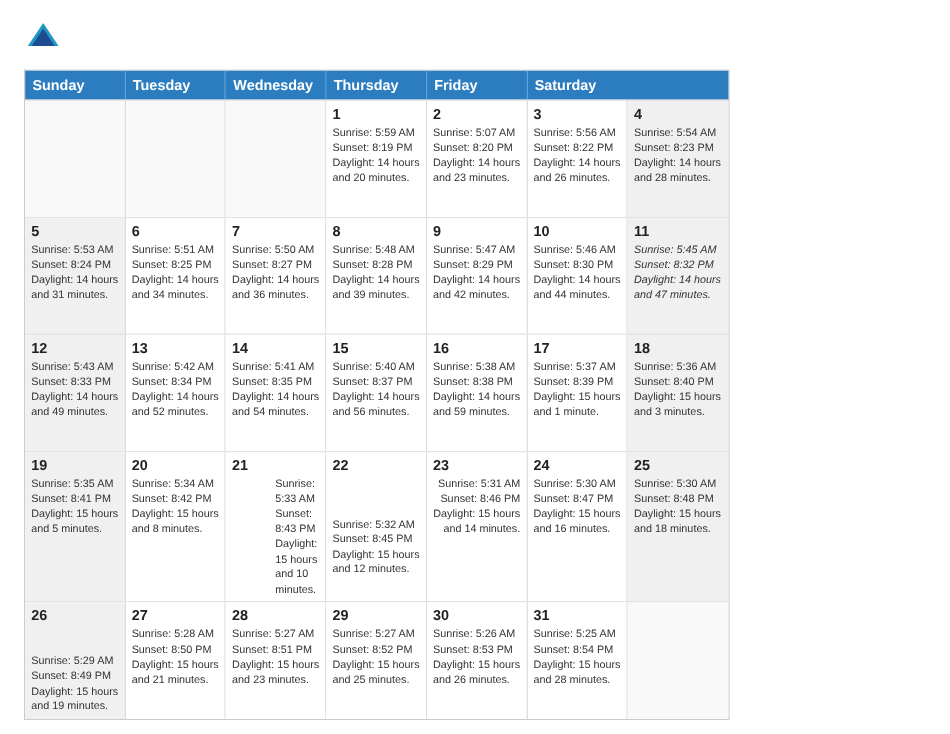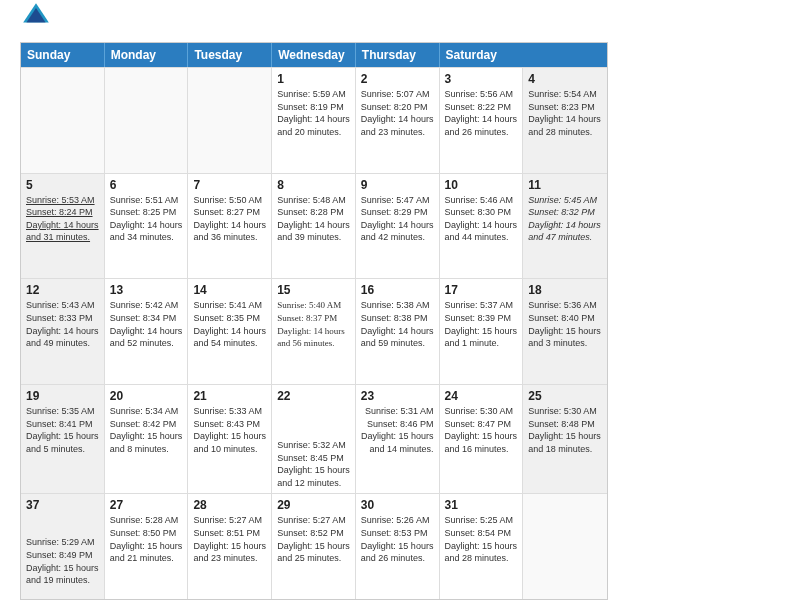--- a/index.html
+++ b/index.html
@@ -6,21 +6,21 @@
     body {
       font-family: Arial, sans-serif;
       background: #fff;
       width: 792px;
       height: 612px;
       overflow: hidden;
     }
     .page {
       width: 628px;
       height: 612px;
-      padding: 0 20px 12px 20px;
+      padding: 16px 20px 12px 20px;
       display: flex;
       flex-direction: column;
     }
     .header {
       display: flex;
       justify-content: space-between;
       align-items: flex-start;
       margin-bottom: 10px;
     }
     .logo {
@@ -128,24 +128,24 @@
     </div>
     <div class="title-block">
       <div class="month-title"></div>
       <div class="location"></div>
     </div>
   </div>
 
   <div class="calendar">
     <div class="cal-header-row">
     <div class="cal-header-cell">Sunday</div>
-        <div class="cal-header-cell">Monday</div>
         <div class="cal-header-cell">Tuesday</div>
         <div class="cal-header-cell">Wednesday</div>
         <div class="cal-header-cell">Thursday</div>
+        <div class="cal-header-cell">Friday</div>
         <div class="cal-header-cell">Saturday</div>
       </div>
     <div class="cal-body">
     <div class="cal-row">
           <div class="cal-cell empty"></div>
           <div class="cal-cell empty"></div>
           <div class="cal-cell empty"></div>
           <div class="cal-cell">
             <div class="day-number">1</div>
             <div class="cell-text" style="white-space: pre-line;">Sunrise: 5:59 AM
@@ -171,21 +171,21 @@
             <div class="day-number">4</div>
             <div class="cell-text" style="white-space: pre-line;">Sunrise: 5:54 AM
 Sunset: 8:23 PM
 Daylight: 14 hours
 and 28 minutes.</div>
           </div>
         </div>
         <div class="cal-row">
           <div class="cal-cell shaded">
             <div class="day-number">5</div>
-            <div class="cell-text" style="white-space: pre-line; text-decoration: underline;">Sunrise: 5:53 AM
+            <div class="cell-text" style="white-space: pre-line;">Sunrise: 5:53 AM
 Sunset: 8:24 PM
 Daylight: 14 hours
 and 31 minutes.</div>
           </div>
           <div class="cal-cell">
             <div class="day-number">6</div>
             <div class="cell-text" style="white-space: pre-line;">Sunrise: 5:51 AM
 Sunset: 8:25 PM
 Daylight: 14 hours
 and 34 minutes.</div>
@@ -243,21 +243,21 @@
           </div>
           <div class="cal-cell">
             <div class="day-number">14</div>
             <div class="cell-text" style="white-space: pre-line;">Sunrise: 5:41 AM
 Sunset: 8:35 PM
 Daylight: 14 hours
 and 54 minutes.</div>
           </div>
           <div class="cal-cell">
             <div class="day-number">15</div>
-            <div class="cell-text" style="white-space: pre-line; font-family: Liberation Serif, serif;">Sunrise: 5:40 AM
+            <div class="cell-text" style="white-space: pre-line;">Sunrise: 5:40 AM
 Sunset: 8:37 PM
 Daylight: 14 hours
 and 56 minutes.</div>
           </div>
           <div class="cal-cell">
             <div class="day-number">16</div>
             <div class="cell-text" style="white-space: pre-line;">Sunrise: 5:38 AM
 Sunset: 8:38 PM
 Daylight: 14 hours
 and 59 minutes.</div>
@@ -287,21 +287,21 @@
           </div>
           <div class="cal-cell">
             <div class="day-number">20</div>
             <div class="cell-text" style="white-space: pre-line;">Sunrise: 5:34 AM
 Sunset: 8:42 PM
 Daylight: 15 hours
 and 8 minutes.</div>
           </div>
           <div class="cal-cell">
             <div class="day-number">21</div>
-            <div class="cell-text" style="white-space: pre-line;">Sunrise: 5:33 AM
+            <div class="cell-text" style="white-space: pre-line; margin-left: 36px;">Sunrise: 5:33 AM
 Sunset: 8:43 PM
 Daylight: 15 hours
 and 10 minutes.</div>
           </div>
           <div class="cal-cell">
             <div class="day-number">22</div>
             <div class="cell-text" style="white-space: pre-line; margin-top: 36px;">Sunrise: 5:32 AM
 Sunset: 8:45 PM
 Daylight: 15 hours
 and 12 minutes.</div>
@@ -323,21 +323,21 @@
           <div class="cal-cell shaded">
             <div class="day-number">25</div>
             <div class="cell-text" style="white-space: pre-line;">Sunrise: 5:30 AM
 Sunset: 8:48 PM
 Daylight: 15 hours
 and 18 minutes.</div>
           </div>
         </div>
         <div class="cal-row">
           <div class="cal-cell shaded">
-            <div class="day-number">37</div>
+            <div class="day-number">26</div>
             <div class="cell-text" style="white-space: pre-line; margin-top: 24px;">Sunrise: 5:29 AM
 Sunset: 8:49 PM
 Daylight: 15 hours
 and 19 minutes.</div>
           </div>
           <div class="cal-cell">
             <div class="day-number">27</div>
             <div class="cell-text" style="white-space: pre-line;">Sunrise: 5:28 AM
 Sunset: 8:50 PM
 Daylight: 15 hours

